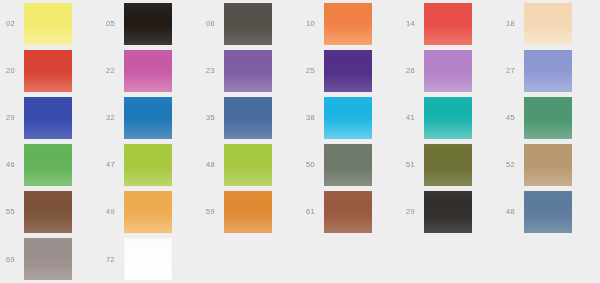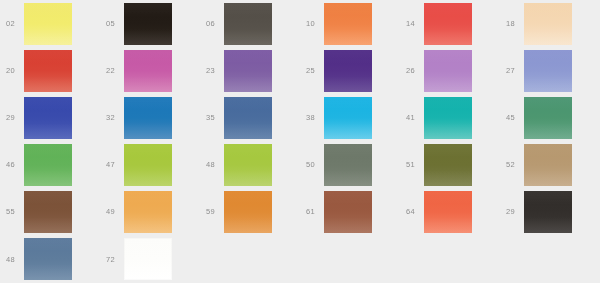--- a/index.html
+++ b/index.html
@@ -228,34 +228,34 @@
         <div class="sheen"></div>
       </div>
     </div>
     <div class="cell">
       <span class="swatch-label">61</span>
       <div class="swatch" style="background: linear-gradient(rgb(152, 86, 61) 0%, rgb(154, 90, 65) 50%, rgb(165, 106, 82) 100%);">
         <div class="sheen"></div>
       </div>
     </div>
     <div class="cell">
-      <span class="swatch-label">64</span>
-      <div class="swatch" style="background: linear-gradient(rgb(239, 97, 63) 0%, rgb(240, 104, 72) 50%, rgb(245, 133, 103) 100%);">
-        <div class="sheen"></div>
-      </div>
-    </div>
-    <div class="cell">
       <span class="swatch-label">29</span>
       <div class="swatch" style="background: linear-gradient(rgb(48, 44, 41) 0%, rgb(51, 47, 44) 50%, rgb(60, 56, 53) 100%);">
         <div class="sheen"></div>
       </div>
     </div>
     <div class="cell">
       <span class="swatch-label">48</span>
       <div class="swatch" style="background: linear-gradient(rgb(88, 119, 154) 0%, rgb(94, 124, 156) 50%, rgb(109, 137, 166) 100%);">
+        <div class="sheen"></div>
+      </div>
+    </div>
+    <div class="cell">
+      <span class="swatch-label">69</span>
+      <div class="swatch" style="background: linear-gradient(rgb(151, 140, 138) 0%, rgb(155, 144, 142) 50%, rgb(166, 155, 153) 100%);">
         <div class="sheen"></div>
       </div>
     </div>
     <div class="cell">
       <span class="swatch-label">72</span>
       <div class="swatch white-chip" style="background: linear-gradient(rgb(252, 252, 250) 0%, rgb(253, 253, 251) 50%, rgb(255, 255, 255) 100%);">
         <div class="sheen"></div>
       </div>
     </div>
   </div>

